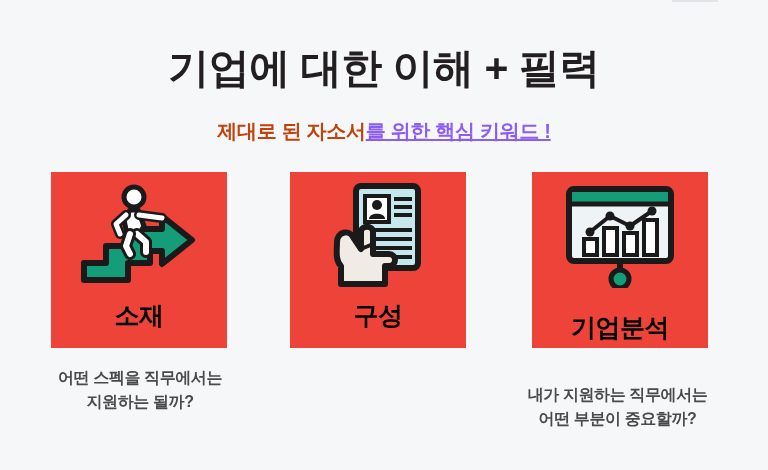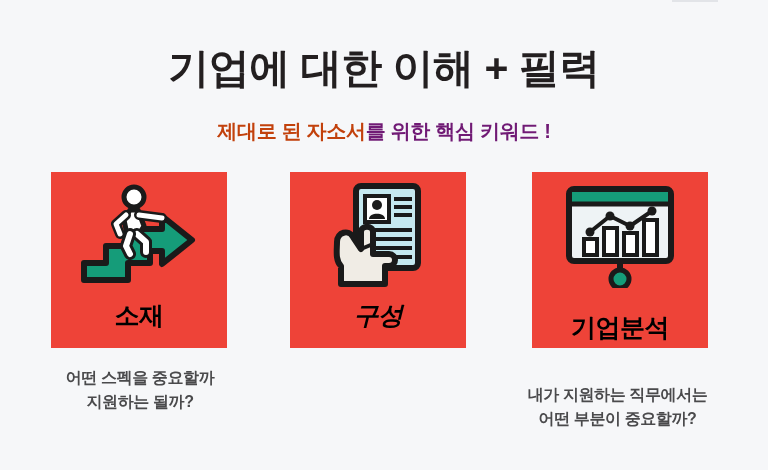--- a/index.html
+++ b/index.html
@@ -53,22 +53,23 @@
     line-height: 26px;
     font-weight: bold;
     color: #3a3a3c;
     letter-spacing: -0.3px;
     white-space: nowrap;
   }
   .subhead .accent {
     color: #c2410c;
   }
   .subhead .tail {
-    color: #701a75;
-    font-weight: bold;
+    color: #8b5cf6;
+    font-weight: bold;
+    text-decoration: underline;
   }
 
   .cards {
     position: absolute;
     left: 51px;
     top: 172px;
     width: 657px;
     height: 176px;
   }
   .card {
@@ -76,21 +77,21 @@
     top: 0;
     width: 176px;
     height: 176px;
     background: #ee4338;
     display: flex;
     flex-direction: column;
     align-items: center;
     justify-content: flex-start;
   }
   .card-0 { left: 0px; }
-  .card-1 { left: 239px; font-style: italic; }
+  .card-1 { left: 239px; }
   .card-2 { left: 481px; gap: 12px; }
 
   .icon-wrap {
     width: 176px;
     height: 128px;
     display: flex;
     align-items: center;
     justify-content: center;
   }
   .card-label {
@@ -228,21 +229,21 @@
           <circle cx="56" cy="95" r="9" fill="#159c79" stroke="#1a1a1a" stroke-width="5"></circle>
         </svg>
       </div>
       <div class="card-label">기업분석</div>
     </div>
 
   </div>
 
   <div class="captions">
     <div class="caption caption-0">
-      <span>어떤 스펙을 중요할까</span>
+      <span>어떤 스펙을 직무에서는</span>
       <span class="line2">지원하는 될까?</span>
     </div>
     <div class="caption caption-2">
       <span>내가 지원하는 직무에서는</span>
       <span class="line2">어떤 부분이 중요할까?</span>
     </div>
   </div>
 
 </div>
 

